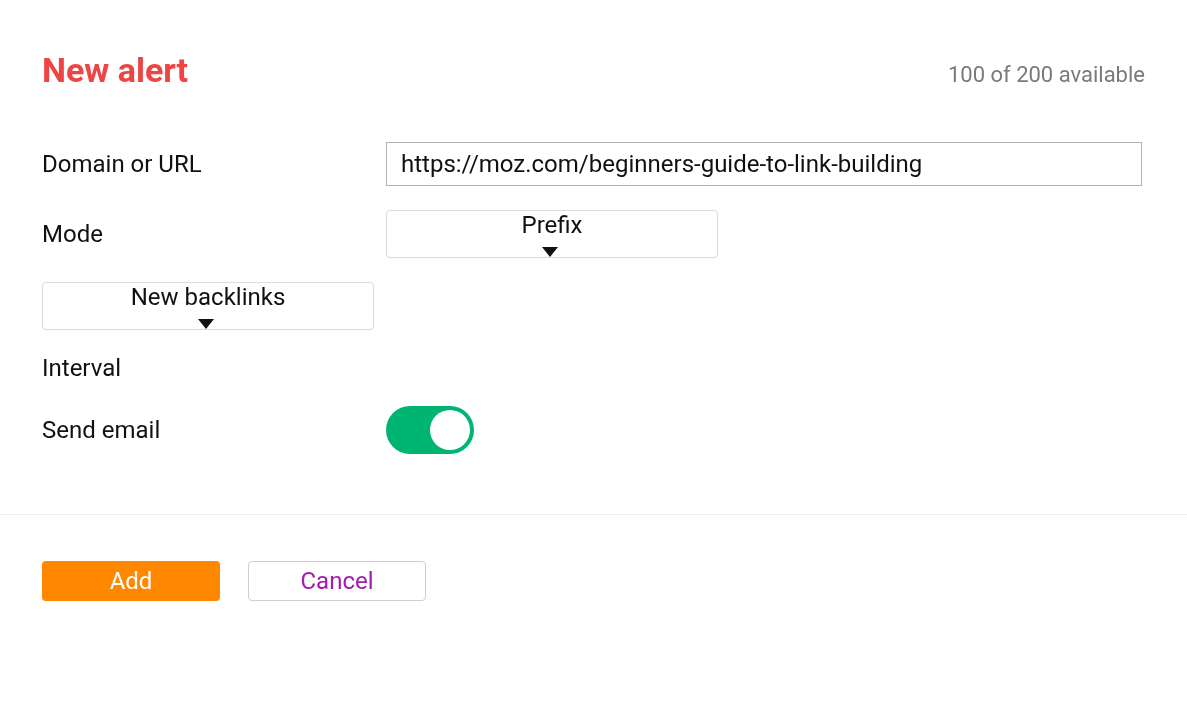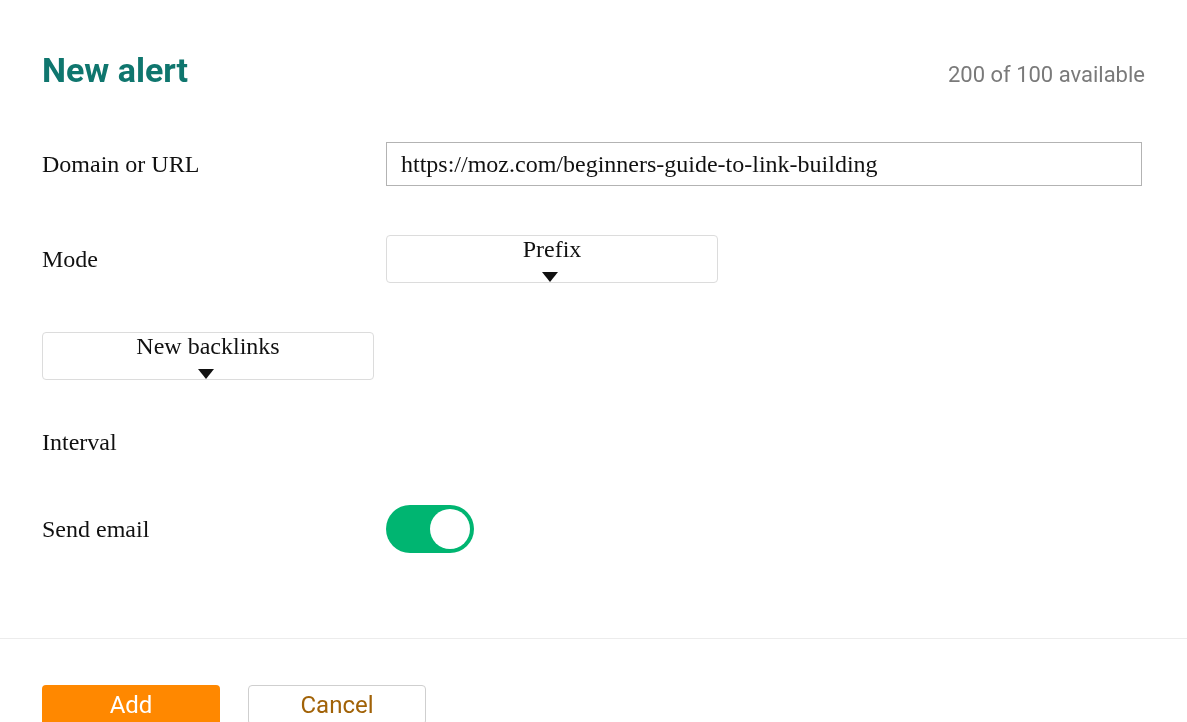--- a/index.html
+++ b/index.html
@@ -19,31 +19,30 @@
     }
     .header {
       display: flex;
       justify-content: space-between;
       align-items: baseline;
       margin-bottom: 52px;
     }
     .title {
       font-size: 34px;
       font-weight: 700;
-      color: #0f766e;
+      color: #ef4444;
     }
     .availability {
       font-size: 22px;
       color: #7a7a7a;
     }
     .form-row {
       display: flex;
       align-items: center;
-      margin-bottom: 49px;
-      font-family: Liberation Serif, serif;
+      margin-bottom: 24px;
     }
     .label {
       width: 344px;
       font-size: 24px;
       color: #111;
     }
     .text-input {
       width: 756px;
       height: 44px;
       border: 1px solid #b3b3b3;
@@ -116,34 +115,34 @@
       justify-content: center;
       min-width: 178px;
     }
     .btn-primary {
       background: #ff8800;
       color: #fff;
       border: none;
     }
     .btn-secondary {
       background: #fff;
-      color: #a16207;
+      color: #a21caf;
       border: 1px solid #cfcfcf;
     }
     .spacer {
       height: 36px;
     }
   </style>
 </head>
 <body>
 
 <div class="container">
   <div class="header">
     <div class="title">New alert</div>
-    <div class="availability">200 of 100 available</div>
+    <div class="availability">100 of 200 available</div>
   </div>
 
   <div class="form-row">
     <div class="label">Domain or URL</div>
     <input type="text" class="text-input" value="https://moz.com/beginners-guide-to-link-building" style="">
   </div>
 
   <div class="form-row">
     <div class="label">Mode</div>
     <div class="select-wrapper">

